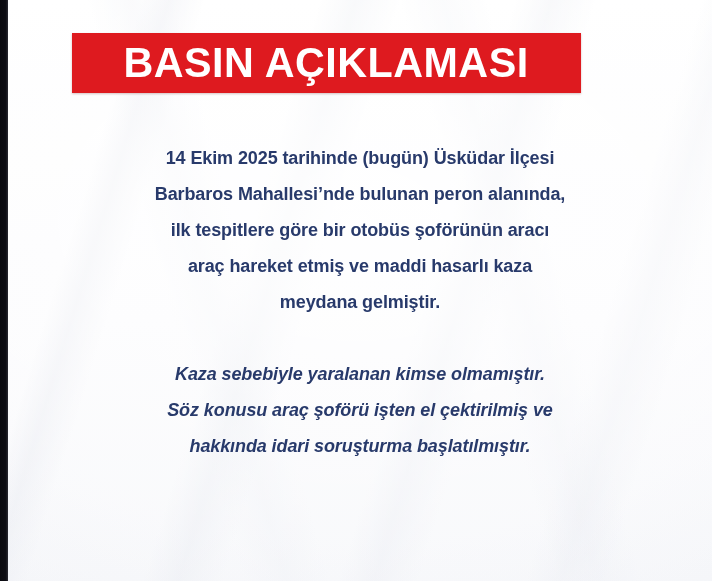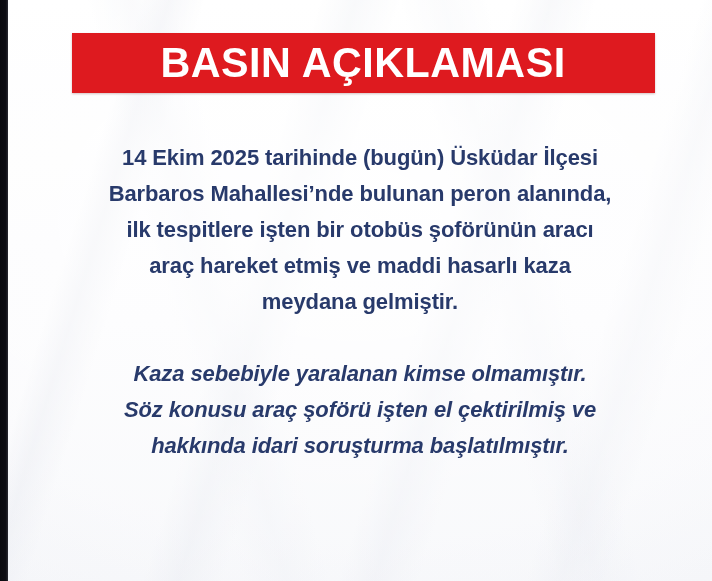--- a/index.html
+++ b/index.html
@@ -68,21 +68,21 @@
     width: 8px;
     height: 581px;
     background: linear-gradient(90deg, #0a0a0f 0%, #0d0d13 72%, #2a2a32 100%);
   }
 
   
   .banner {
     position: absolute;
     left: 72px;
     top: 33px;
-    width: 583px;
+    width: 509px;
     height: 60px;
     background: #de1a1f;
     display: flex;
     align-items: center;
     justify-content: center;
     box-shadow: 0 1px 2px rgba(90,10,12,0.25);
   }
   .banner-title {
     color: #ffffff;
     font-family: "Liberation Sans", sans-serif;
@@ -98,21 +98,21 @@
   
   .body-copy {
     position: absolute;
     left: 8px;
     top: 140px;
     width: 704px;
     text-align: center;
     color: #283a6b;
     font-family: "Liberation Sans", sans-serif;
     font-weight: bold;
-    font-size: 22px;
+    font-size: 18px;
     line-height: 36px;
     letter-spacing: -0.1px;
   }
   .para {
     margin: 0;
     padding: 0;
   }
   .para + .para {
     margin-top: 36px;
     font-style: italic;
@@ -133,21 +133,21 @@
 
   <div class="banner">
     <span class="banner-title">BASIN AÇIKLAMASI</span>
   </div>
 
   <div class="body-copy">
 
     <p class="para">
       <span class="line">14 Ekim 2025 tarihinde (bugün) Üsküdar İlçesi</span>
       <span class="line">Barbaros Mahallesi’nde bulunan peron alanında,</span>
-      <span class="line">ilk tespitlere işten bir otobüs şoförünün aracı</span>
+      <span class="line">ilk tespitlere göre bir otobüs şoförünün aracı</span>
       <span class="line">araç hareket etmiş ve maddi hasarlı kaza</span>
       <span class="line">meydana gelmiştir.</span>
     </p>
 
     <p class="para">
       <span class="line">Kaza sebebiyle yaralanan kimse olmamıştır.</span>
       <span class="line">Söz konusu araç şoförü işten el çektirilmiş ve</span>
       <span class="line">hakkında idari soruşturma başlatılmıştır.</span>
     </p>
 

